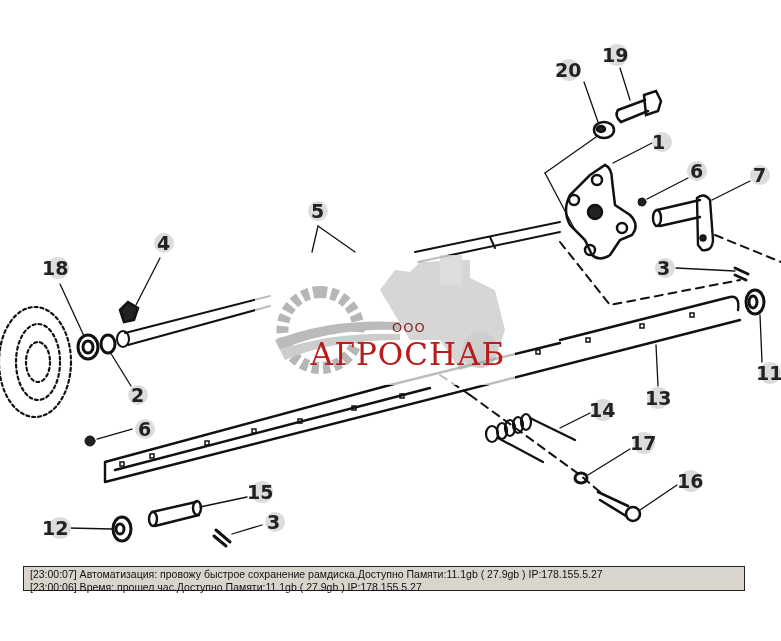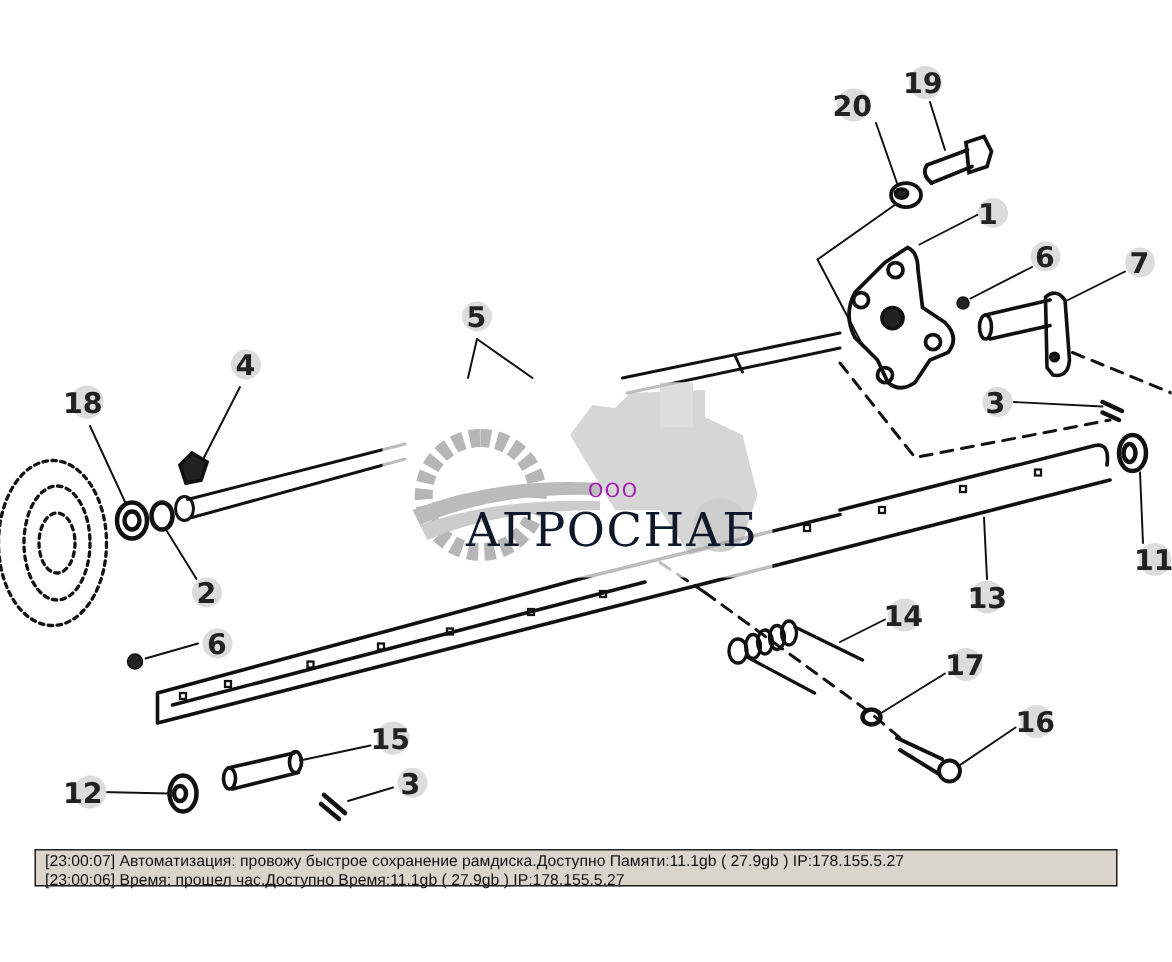--- a/index.html
+++ b/index.html
@@ -1,21 +1,21 @@
 <!DOCTYPE html>
 <html><head>
 <meta charset="utf-8">
 <style>
   html, body { margin:0; padding:0; background:#ffffff; }
   body { width:781px; height:641px; position:relative; overflow:hidden; font-family:"DejaVu Sans", sans-serif; }
   #diagram { position:absolute; left:0; top:0; width:781px; height:560px; }
   .callout-num { font-family:"DejaVu Sans", sans-serif; font-weight:bold; font-size:19px; fill:#222; }
   .callout-bg { fill:#dcdcdc; }
-  #wm-text { position:absolute; left:310px; top:336px; font-family:"DejaVu Serif", serif; font-size:31px; color:#0f172a; letter-spacing:1px; }
-  #wm-ooo { position:absolute; left:392px; top:320px; font-family:"DejaVu Sans", sans-serif; font-size:13px; color:#a21caf; letter-spacing:1px; }
+  #wm-text { position:absolute; left:310px; top:336px; font-family:"DejaVu Serif", serif; font-size:31px; color:#b91c1c; letter-spacing:1px; }
+  #wm-ooo { position:absolute; left:392px; top:320px; font-family:"DejaVu Sans", sans-serif; font-size:13px; color:#7f1d1d; letter-spacing:1px; }
   #status-panel {
     position:absolute; left:23px; top:566px; width:722px; height:25px;
     background:#d9d5cd; border:1px solid #222;
     font-family:"Liberation Sans", sans-serif; font-size:10.5px; color:#111;
     padding:1px 0 0 6px; box-sizing:border-box; line-height:13px;
   }
   .log-line { white-space:nowrap; }
 </style>
 </head>
 <body>
@@ -261,14 +261,14 @@
     <rect x="440" y="255" width="22" height="30" fill="#d8d8d8"></rect>
     <circle cx="480" cy="350" r="18" fill="#c6c6c6"></circle>
   </g>
 </svg>
 
 <div id="wm-ooo">ООО</div>
 <div id="wm-text">АГРОСНАБ</div>
 
 <div id="status-panel">
   <div class="log-line">[23:00:07]  Автоматизация: провожу быстрое сохранение рамдиска.Доступно Памяти:11.1gb  ( 27.9gb ) IP:178.155.5.27</div>
-  <div class="log-line">[23:00:06]  Время: прошел час.Доступно Время:11.1gb  ( 27.9gb ) IP:178.155.5.27</div>
+  <div class="log-line">[23:00:06]  Время: прошел час.Доступно Памяти:11.1gb  ( 27.9gb ) IP:178.155.5.27</div>
 </div>
 
 </body></html>

